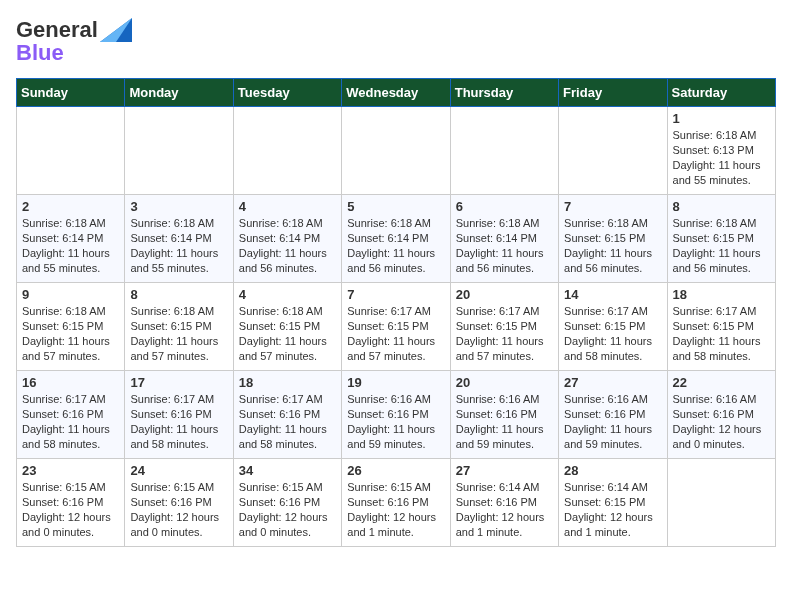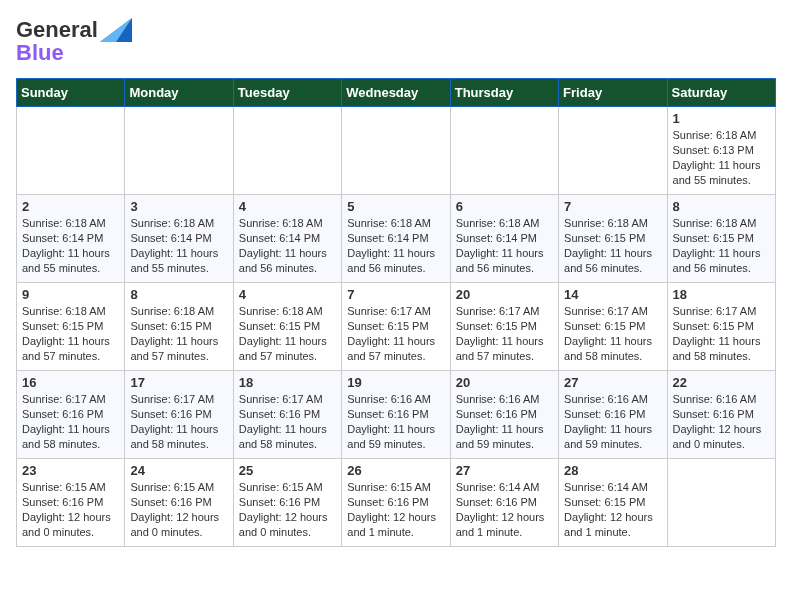--- a/index.html
+++ b/index.html
@@ -291,21 +291,21 @@
 and 0 minutes.</div>
         </td>
         <td>
           <span class="day-num">24</span>
           <div class="day-info" style="white-space: pre-line;">Sunrise: 6:15 AM
 Sunset: 6:16 PM
 Daylight: 12 hours
 and 0 minutes.</div>
         </td>
         <td>
-          <span class="day-num">25</span>
+          <span class="day-num">34</span>
           <div class="day-info" style="white-space: pre-line;">Sunrise: 6:15 AM
 Sunset: 6:16 PM
 Daylight: 12 hours
 and 0 minutes.</div>
         </td>
         <td>
           <span class="day-num">26</span>
           <div class="day-info" style="white-space: pre-line;">Sunrise: 6:15 AM
 Sunset: 6:16 PM
 Daylight: 12 hours

